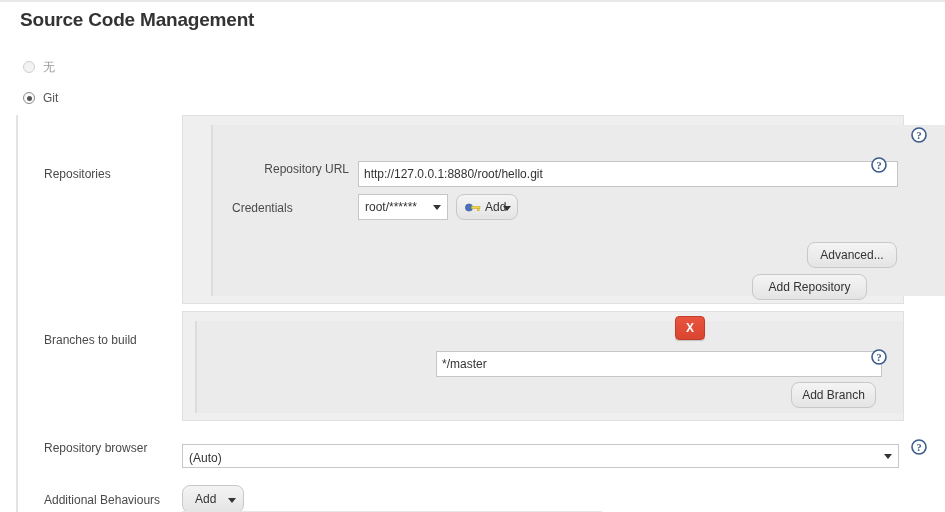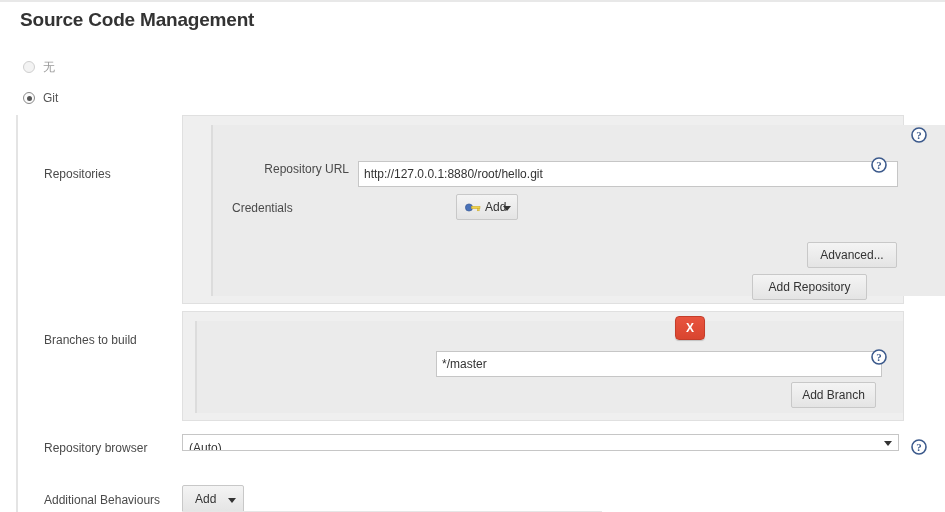--- a/index.html
+++ b/index.html
@@ -166,21 +166,21 @@
     position: absolute;
     box-sizing: border-box;
     border: 1px solid #c8c8c8;
     background: linear-gradient(#f4f4f4, #e4e4e4);
     font-family: "Liberation Sans", sans-serif;
     font-size: 12px;
     color: #333333;
     height: 26px;
     line-height: 24px;
     text-align: center;
-    border-radius: 2px;
+    border-radius: 8px;
     white-space: nowrap;
     padding: 0 10px;
     cursor: default;
   }
 
   .btn.with-icon {
     text-align: left;
     padding-left: 28px;
   }
 
@@ -266,20 +266,24 @@
       <div class="block" style="left:164px; top:0px; width:722px; height:189px;">
 
         <div class="block-inner" style="left:28px; top:9px; width:753px; height:171px;">
 
           <div class="field-label" style="left:19px; top:37px; width:117px;">Repository URL</div>
 
           <input class="text" style="left: 145px; top: 30px; width: 540px;" value="http://127.0.0.1:8880/root/hello.git">
 
           <div class="field-label" style="left:19px; top:76px; width:117px; text-align:left;">Credentials</div>
 
+          <div class="select" style="left:145px; top:69px; width:90px;">
+            <span>root/******</span>
+            <span class="caret"></span>
+          </div>
 
           <div class="btn with-icon overlap-caret" style="left:243px; top:69px; width:62px;">
             <svg class="key-icon" viewBox="0 0 16 9">
               <circle cx="4" cy="4.5" r="3.6" fill="#4a72b8" stroke="#2f5191" stroke-width="0.6"></circle>
               <rect x="6.5" y="3.3" width="8.5" height="2.4" fill="#f0d24a" stroke="#c9a92b" stroke-width="0.5"></rect>
               <rect x="12.4" y="5.4" width="1.8" height="2.4" fill="#f0d24a" stroke="#c9a92b" stroke-width="0.5"></rect>
             </svg>
             <span>Add</span>
             <span class="mini-caret"></span>
           </div>
@@ -322,21 +326,21 @@
       <svg class="help" style="position:absolute; left:853px; top:38px;" viewBox="0 0 16 16">
         <circle cx="8" cy="8" r="7" fill="#ffffff" stroke="#3c5a8c" stroke-width="1.6"></circle>
         <text x="8" y="12" text-anchor="middle" font-family="Liberation Serif, serif" font-size="11" font-weight="bold" fill="#3c5a8c">?</text>
       </svg>
     </div>
 
     <div class="row" style="top:313px; height:46px;">
 
       <div class="row-label" style="left:26px; top:13px;">Repository browser</div>
 
-      <div class="select" style="left:164px; top:6px; width:717px; height:17px; line-height:26px;">
+      <div class="select" style="left:164px; top:16px; width:717px; height:24px; line-height:26px;">
         <span>(Auto)</span>
         <span class="caret"></span>
       </div>
 
       <svg class="help" style="position:absolute; left:893px; top:11px;" viewBox="0 0 16 16">
         <circle cx="8" cy="8" r="7" fill="#ffffff" stroke="#3c5a8c" stroke-width="1.6"></circle>
         <text x="8" y="12" text-anchor="middle" font-family="Liberation Serif, serif" font-size="11" font-weight="bold" fill="#3c5a8c">?</text>
       </svg>
     </div>
 

